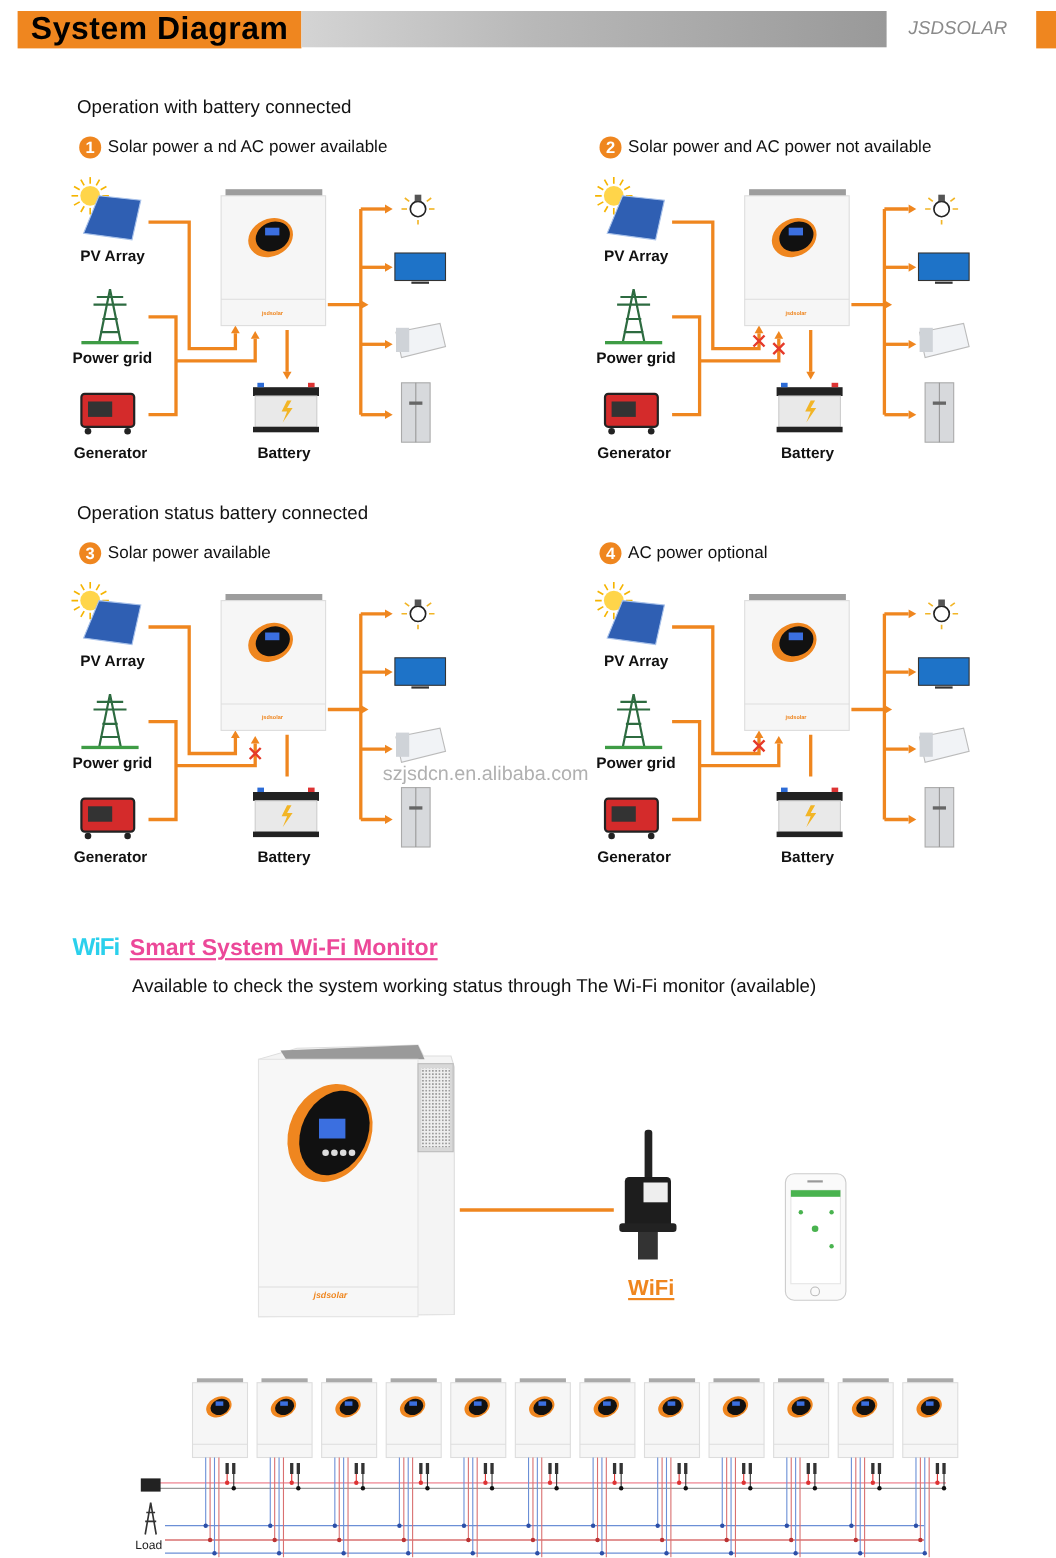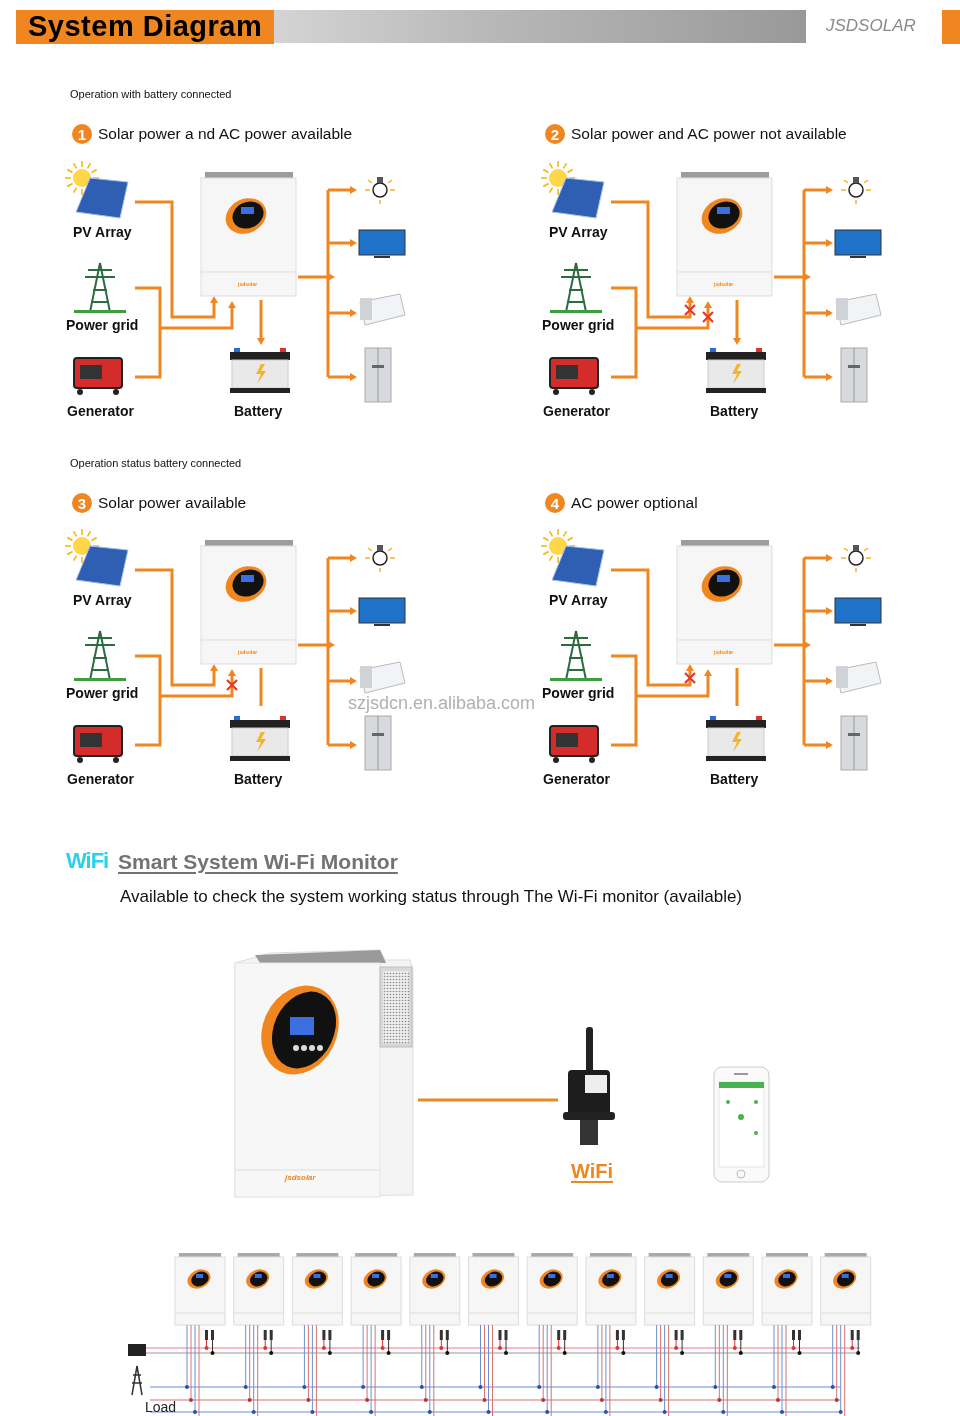--- a/index.html
+++ b/index.html
@@ -4,31 +4,31 @@
 <style>
   html,body{margin:0;padding:0;background:#fff;}
   body{width:960px;height:1416px;position:relative;overflow:hidden;font-family:"Liberation Sans",sans-serif;color:#111;}
   .abs{position:absolute;}
   
   .hdr-orange{left:16px;top:10px;width:258px;height:34px;background:#ef861f;}
   .hdr-title{left:28px;top:8px;font-size:29px;font-weight:bold;color:#000000;letter-spacing:0.5px;line-height:36px;}
   .hdr-grad{left:274px;top:10px;width:532px;height:33px;background:linear-gradient(90deg,#d4d4d4 0%,#b8b8b8 40%,#999 100%);}
   .hdr-brand{left:826px;top:16px;font-size:17px;font-style:italic;color:#8a8a8a;}
   .hdr-tab{left:942px;top:10px;width:18px;height:34px;background:#ef861f;}
-  .section-title{font-size:11px;color:#111;}
+  .section-title{font-size:17px;color:#111;}
   .scen-title{font-size:15.5px;color:#111;display:flex;align-items:center;gap:6px;}
   .badge{width:20px;height:20px;border-radius:50%;background:#ef861f;color:#fff;font-size:15px;font-weight:bold;display:inline-flex;align-items:center;justify-content:center;}
   .diagram{position:absolute;width:400px;height:260px;font-weight:bold;}
   .diagram svg{position:absolute;left:0;top:0;}
-  .wifi-title{left:118px;top:850px;font-size:21px;font-weight:bold;color:#737373;text-decoration:underline;text-underline-offset:3px;}
+  .wifi-title{left:118px;top:850px;font-size:21px;font-weight:bold;color:#ec4899;text-decoration:underline;text-underline-offset:3px;}
   .wifi-logo{left:66px;top:848px;font-size:22px;font-weight:bold;color:#2ad0ec;letter-spacing:-1px;}
   .wifi-desc{left:120px;top:887px;font-size:17px;color:#111;}
   .wifi-label{left:571px;top:1160px;font-size:20px;font-weight:bold;color:#ef861f;text-decoration:underline;text-underline-offset:3px;}
   .watermark{left:348px;top:693px;font-size:18px;color:rgba(150,150,150,0.75);}
-  .load-lbl{left:123px;top:1399px;font-size:14px;color:#222;margin-left:22px;}
+  .load-lbl{left:123px;top:1399px;font-size:11px;color:#222;}
 </style>
 </head>
 <body>
 
 <div class="abs hdr-orange"></div>
 <div class="abs hdr-title">System Diagram</div>
 <div class="abs hdr-grad"></div>
 <div class="abs hdr-brand">JSDSOLAR</div>
 <div class="abs hdr-tab"></div>
 

